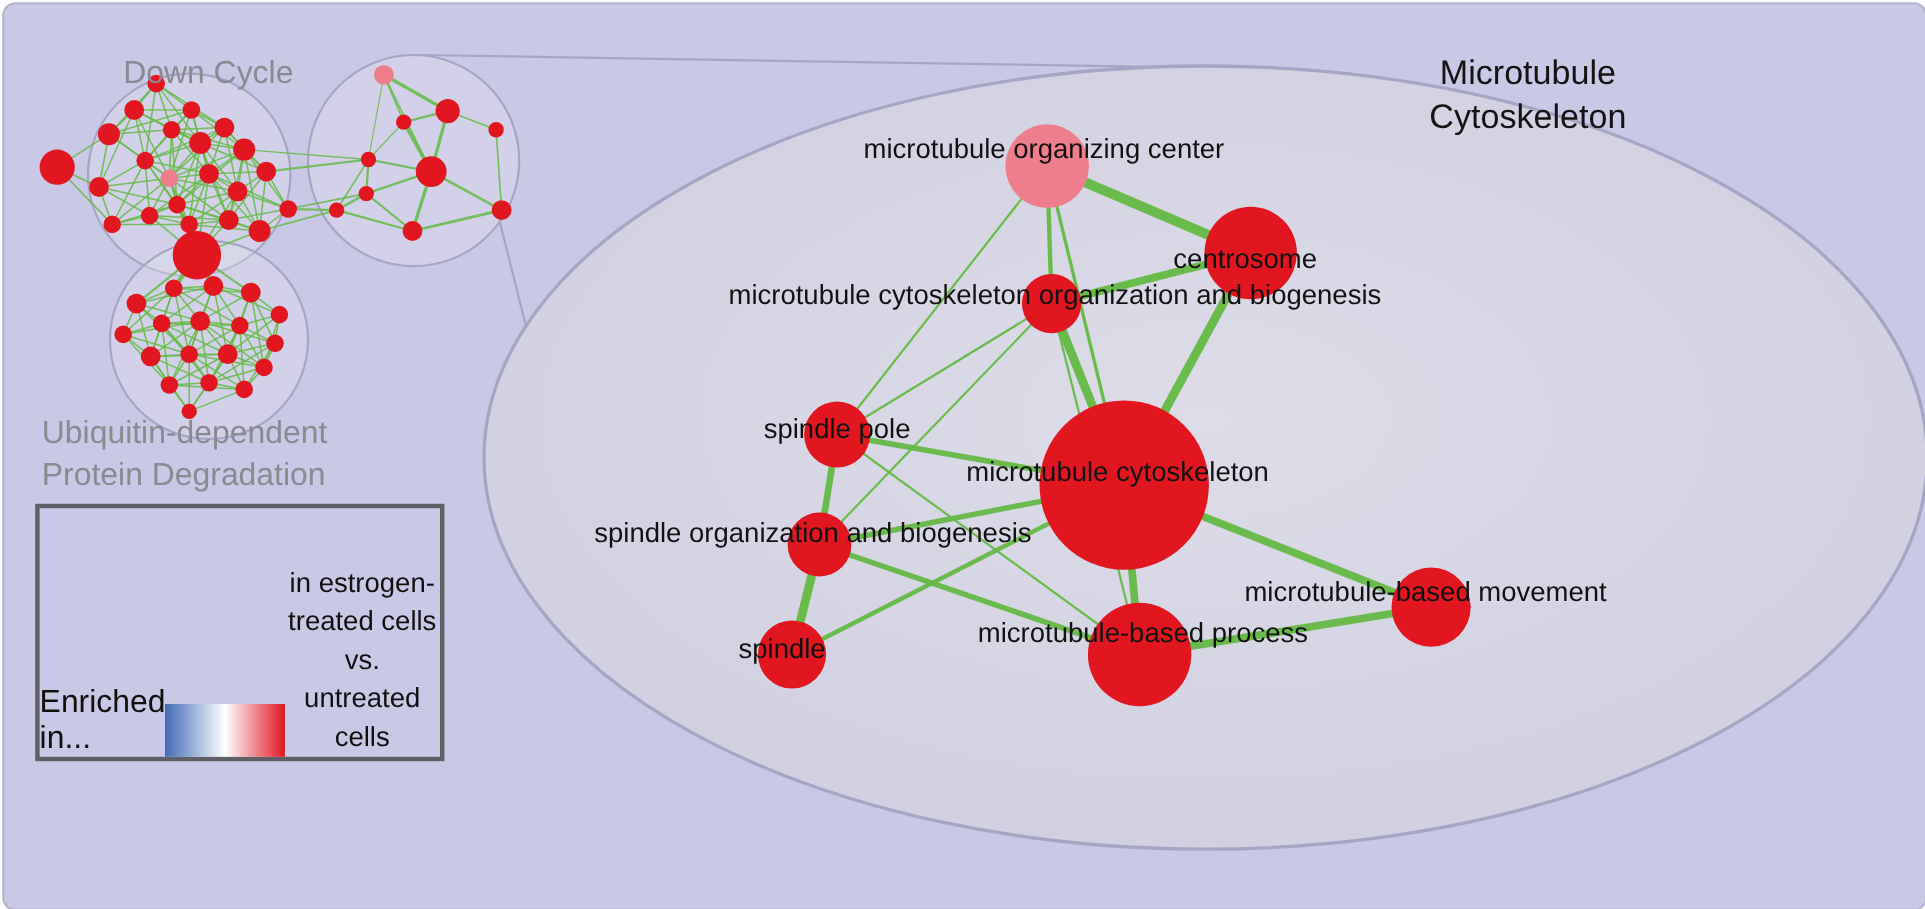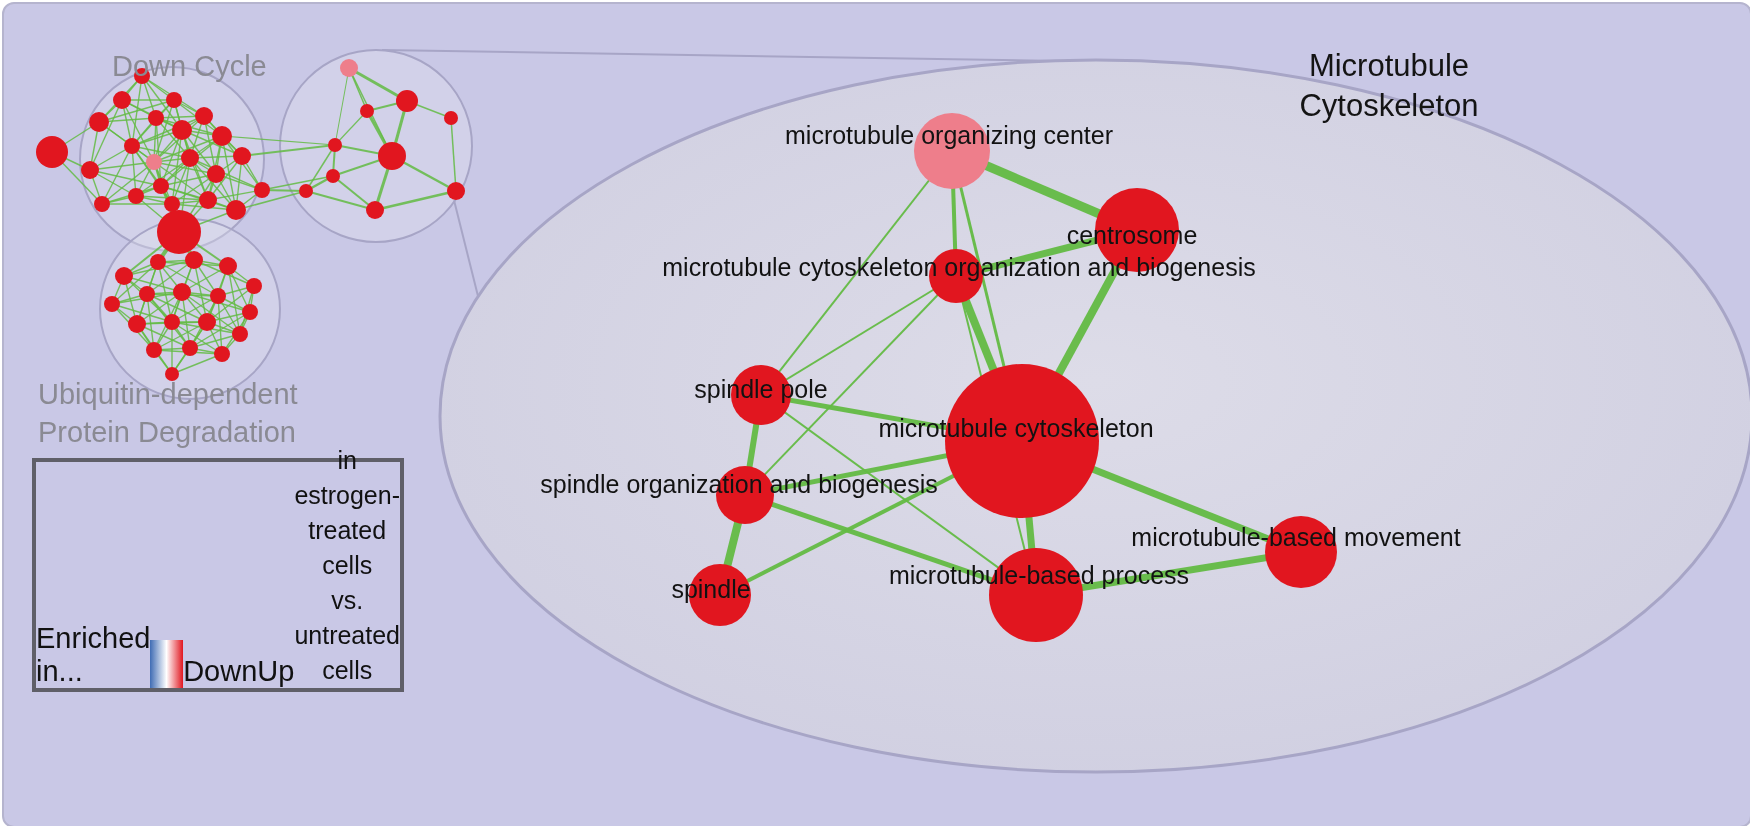--- a/index.html
+++ b/index.html
@@ -367,21 +367,17 @@
 
   <div class="overlay cluster-label ubiquitin-label">Ubiquitin-dependent
 Protein Degradation</div>
 
   <div class="overlay zoom-title">Microtubule
 Cytoskeleton</div>
 
   <div class="legend">
     <div class="legend-title">Enriched in...</div>
     <div class="legend-gradient" style="background: linear-gradient(to right, rgb(63, 108, 180), rgb(255, 255, 255) 50%, rgb(225, 22, 31));"></div>
-    <div class="legend-scale">
-      <span>Down</span>
-      <span>Up</span>
-    </div>
     <div class="legend-note">in estrogen-treated cells
 vs. untreated cells</div>
   </div>
 
 </div>
 
 </body></html>

